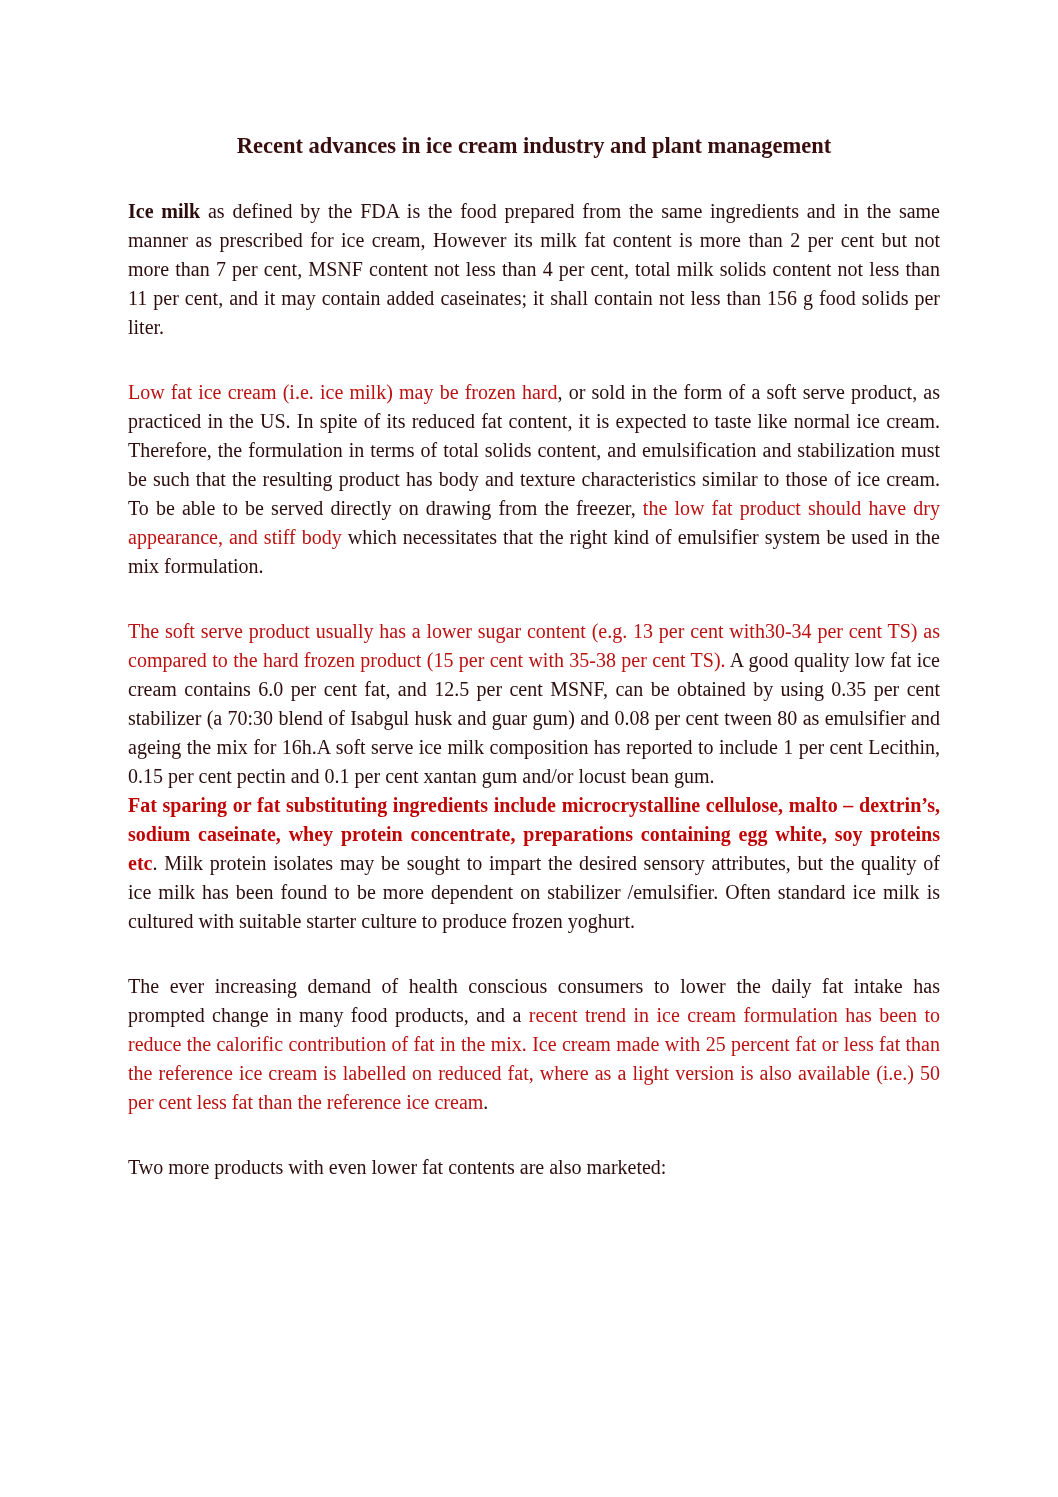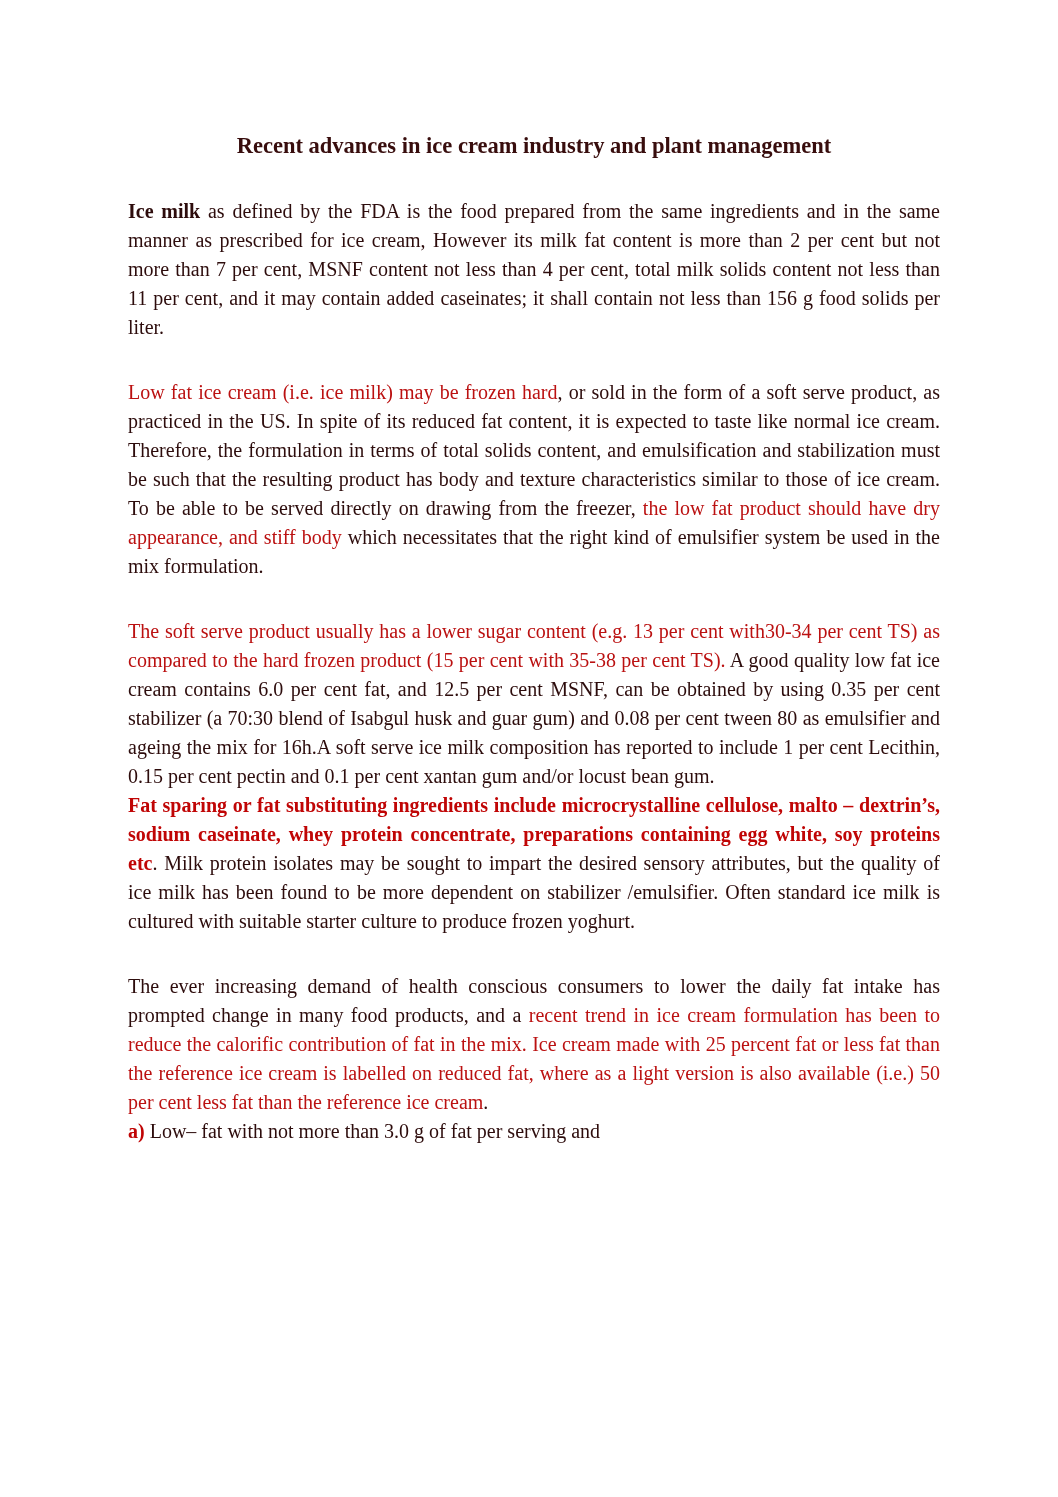--- a/index.html
+++ b/index.html
@@ -48,15 +48,15 @@
 <body>
 
 <div class="page">
   <h1 class="doc-title">Recent advances in ice cream industry and plant management</h1>
   <div>
       <p class="para gap"><span class="seg-bold">Ice milk</span><span class="seg-plain"> as defined by the FDA is the food prepared from the same ingredients and in the same manner as prescribed for ice cream, However its milk fat content is more than 2 per cent but not more than 7 per cent, MSNF content not less than 4 per cent, total milk solids content not less than 11 per cent, and it may contain added caseinates; it shall contain not less than 156 g food solids per liter.</span></p>
       <p class="para gap"><span class="seg-red">Low fat ice cream (i.e. ice milk) may be frozen hard</span><span class="seg-plain">, or sold in the form of a soft serve product, as practiced in the US. In spite of its reduced fat content, it is expected to taste like normal ice cream. Therefore, the formulation in terms of total solids content, and emulsification and stabilization must be such that the resulting product has body and texture characteristics similar to those of ice cream. To be able to be served directly on drawing from the freezer, </span><span class="seg-red">the low fat product should have dry appearance, and stiff body</span><span class="seg-plain"> which necessitates that the right kind of emulsifier system be used in the mix formulation.</span></p>
       <p class="para gap"><span class="seg-red">The soft serve product usually has a lower sugar content (e.g. 13 per cent with30-34 per cent TS) as compared to the hard frozen product (15 per cent with 35-38 per cent TS).</span><span class="seg-plain"> A good quality low fat ice cream contains 6.0 per cent fat, and 12.5 per cent MSNF, can be obtained by using 0.35 per cent stabilizer (a 70:30 blend of Isabgul husk and guar gum) and 0.08 per cent tween 80 as emulsifier and ageing the mix for 16h.A soft serve ice milk composition has reported to include 1 per cent Lecithin, 0.15 per cent pectin and 0.1 per cent xantan gum and/or locust bean gum.</span></p>
       <p class="para"><span class="seg-red-bold">Fat sparing or fat substituting ingredients include microcrystalline cellulose, malto – dextrin’s, sodium caseinate, whey protein concentrate, preparations containing egg white, soy proteins etc</span><span class="seg-plain">. Milk protein isolates may be sought to impart the desired sensory attributes, but the quality of ice milk has been found to be more dependent on stabilizer /emulsifier. Often standard ice milk is cultured with suitable starter culture to produce frozen yoghurt.</span></p>
       <p class="para gap"><span class="seg-plain">The ever increasing demand of health conscious consumers to lower the daily fat intake has prompted change in many food products, and a </span><span class="seg-red">recent trend in ice cream formulation has been to reduce the calorific contribution of fat in the mix. Ice cream made with 25 percent fat or less fat than the reference ice cream is labelled on reduced fat, where as a light version is also available (i.e.) 50 per cent less fat than the reference ice cream</span><span class="seg-plain">.</span></p>
-      <p class="para"><span class="seg-red-bold">a)</span><span class="seg-plain"> Low– fat with not more than 3.0 g of fat per serving and</span></p>
+      <p class="para gap"><span class="seg-plain">Two more products with even lower fat contents are also marketed:</span></p>
     </div>
 </div>
 
 </body></html>

